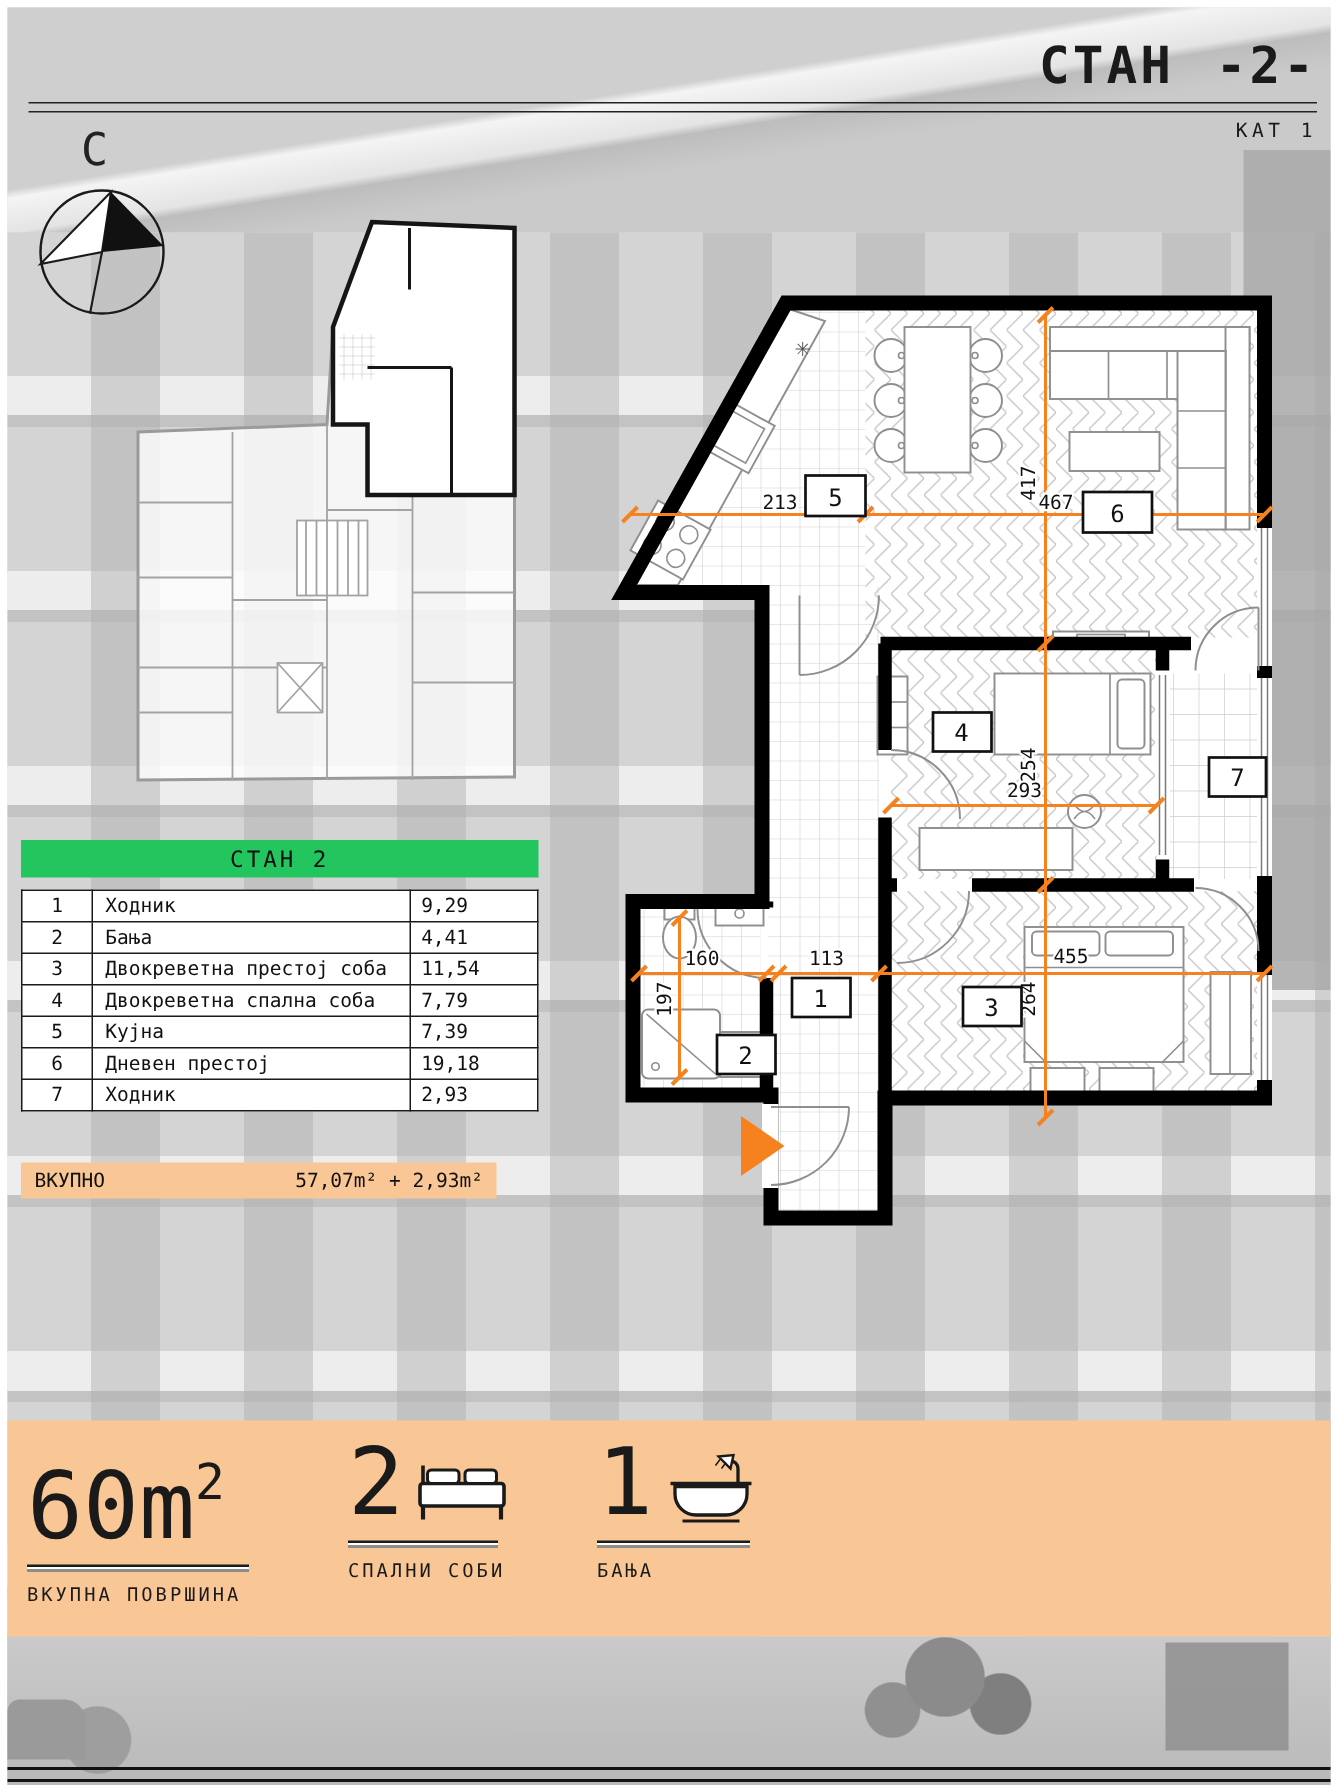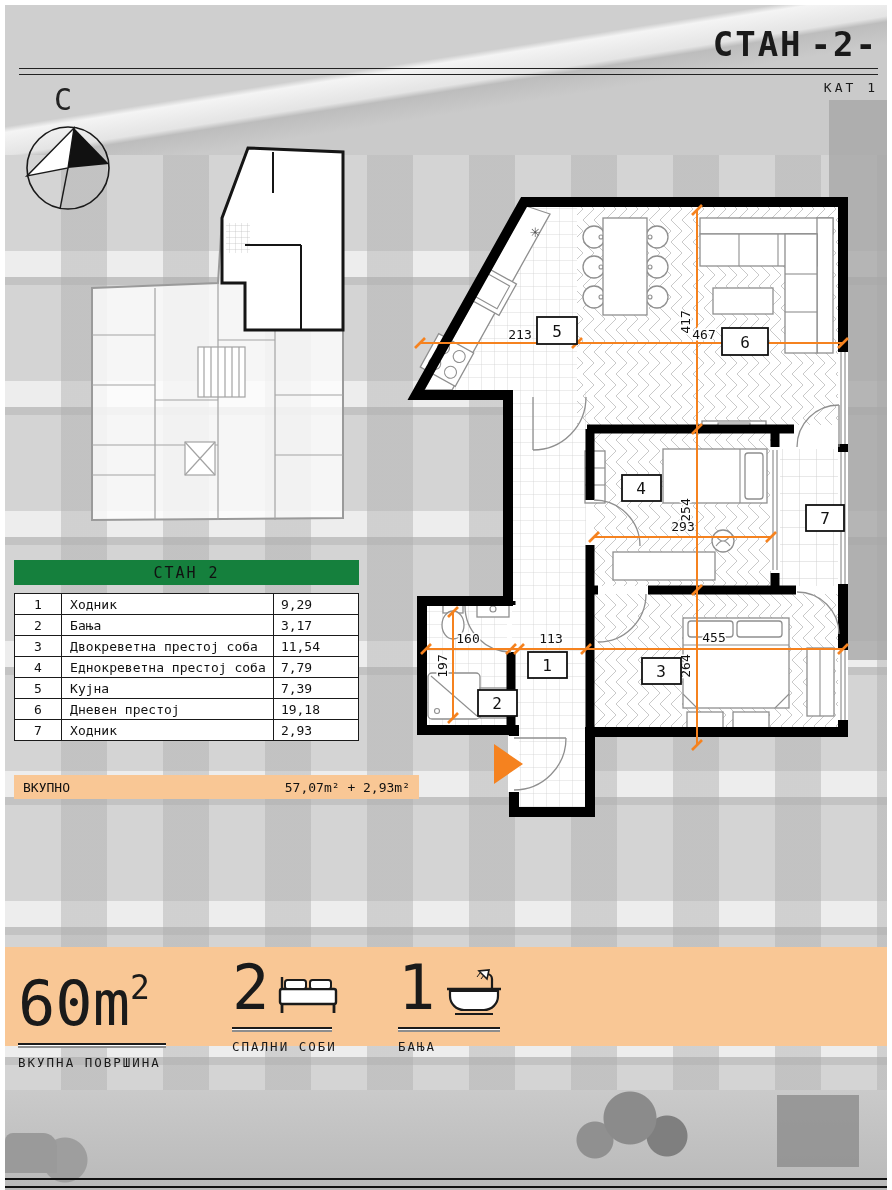--- a/index.html
+++ b/index.html
@@ -16,35 +16,35 @@
   .ph-corner{position:absolute;right:0;top:95px;width:58px;height:560px;background:#a6a6a6;opacity:.8;}
   .ph-street{position:absolute;left:0;top:1085px;width:100%;height:100px;background:#c6c6c6;
            background-image:radial-gradient(circle at 625px 28px,#8b8b8b 0 26px,transparent 27px),
                             radial-gradient(circle at 662px 46px,#7f7f7f 0 20px,transparent 21px),
                             radial-gradient(circle at 590px 50px,#909090 0 18px,transparent 19px),
                             radial-gradient(circle at 60px 70px,#9e9e9e 0 22px,transparent 23px),
                             linear-gradient(#cacaca,#b9b9b9);}
   .ph-door{position:absolute;right:28px;top:1090px;width:82px;height:72px;background:#8f8f8f;opacity:.85;}
   .ph-car{position:absolute;left:0;top:1128px;width:52px;height:40px;background:#9a9a9a;border-radius:8px 14px 0 0;}
   
-  .title{position:absolute;right:14px;top:24px;font-size:34px;letter-spacing:2px;display:flex;gap:8px;font-weight:bold;color:#1a1a1a;}
+  .title{position:absolute;right:14px;top:24px;font-size:34px;letter-spacing:2px;display:flex;gap:28px;font-weight:bold;color:#1a1a1a;}
   .hline{position:absolute;left:19px;top:68px;width:859px;height:5px;border-top:1.5px solid #222;border-bottom:1.5px solid #222;}
   .kat{position:absolute;right:14px;top:80px;font-size:13px;letter-spacing:3px;color:#1a1a1a;}
   
-  .tblhead{position:absolute;left:14px;top:560px;width:345px;height:25px;background:#15803d;
+  .tblhead{position:absolute;left:14px;top:560px;width:345px;height:25px;background:#22c55e;
            display:flex;align-items:center;justify-content:center;font-size:15px;letter-spacing:2px;}
   .areas{position:absolute;left:14px;top:593px;width:345px;border-collapse:collapse;background:#fff;}
   .areas td{border:1.5px solid #1a1a1a;font-size:13px;height:20px;padding:0;}
   .areas td.c1{width:50px;text-align:center;}
   .areas td.c2{width:214px;padding-left:8px;margin-top:15px;}
   .areas td.c3{width:81px;padding-left:7px;}
-  .total{position:absolute;left:14px;top:775px;width:405px;height:24px;background:#F9C795;
+  .total{position:absolute;left:14px;top:775px;width:317px;height:24px;background:#F9C795;
          display:flex;align-items:center;justify-content:space-between;padding:0 9px;box-sizing:border-box;font-size:13px;}
   
-  .band{position:absolute;left:5px;top:947px;width:882px;height:99px;background:#F9C795;}
+  .band{position:absolute;left:5px;top:947px;width:882px;height:144px;background:#F9C795;}
   .stat{position:absolute;top:10px;}
   .stat .num{font-size:62px;line-height:62px;color:#1a1a1a;}
   .stat .sup{font-size:33px;vertical-align:26px;}
   .stat .row{display:flex;align-items:flex-end;gap:8px;}
   .stat .rule{height:5px;margin-top:8px;background:linear-gradient(#1b1b1b 0 2px,#ffffff 2px 3px,#8d8d8d 3px 5px);}
   .stat .lbl{font-size:12.5px;letter-spacing:2px;margin-top:7px;color:#1a1a1a;}
   svg text{font-family:"DejaVu Sans Mono",monospace;}
   .dimtxt{font-size:13px;fill:#111;stroke:#ffffff;stroke-width:3px;paint-order:stroke;}
   .dimv{font-size:13px;fill:#111;stroke:#ffffff;stroke-width:3px;paint-order:stroke;}
   .roomtxt{font-size:16px;fill:#111;}
@@ -328,30 +328,30 @@
   <table class="areas">
     <tbody>
       <tr>
           <td class="c1">1</td>
           <td class="c2">Ходник</td>
           <td class="c3">9,29</td>
         </tr>
       <tr>
           <td class="c1">2</td>
           <td class="c2">Бања</td>
-          <td class="c3">3,17</td>
+          <td class="c3">4,41</td>
         </tr>
       <tr>
           <td class="c1">3</td>
           <td class="c2">Двокреветна престој соба</td>
           <td class="c3">11,54</td>
         </tr>
       <tr>
           <td class="c1">4</td>
-          <td class="c2">Еднокреветна престој соба</td>
+          <td class="c2">Двокреветна спална соба</td>
           <td class="c3">7,79</td>
         </tr>
       <tr>
           <td class="c1">5</td>
           <td class="c2">Кујна</td>
           <td class="c3">7,39</td>
         </tr>
       <tr>
           <td class="c1">6</td>
           <td class="c2">Дневен престој</td>

